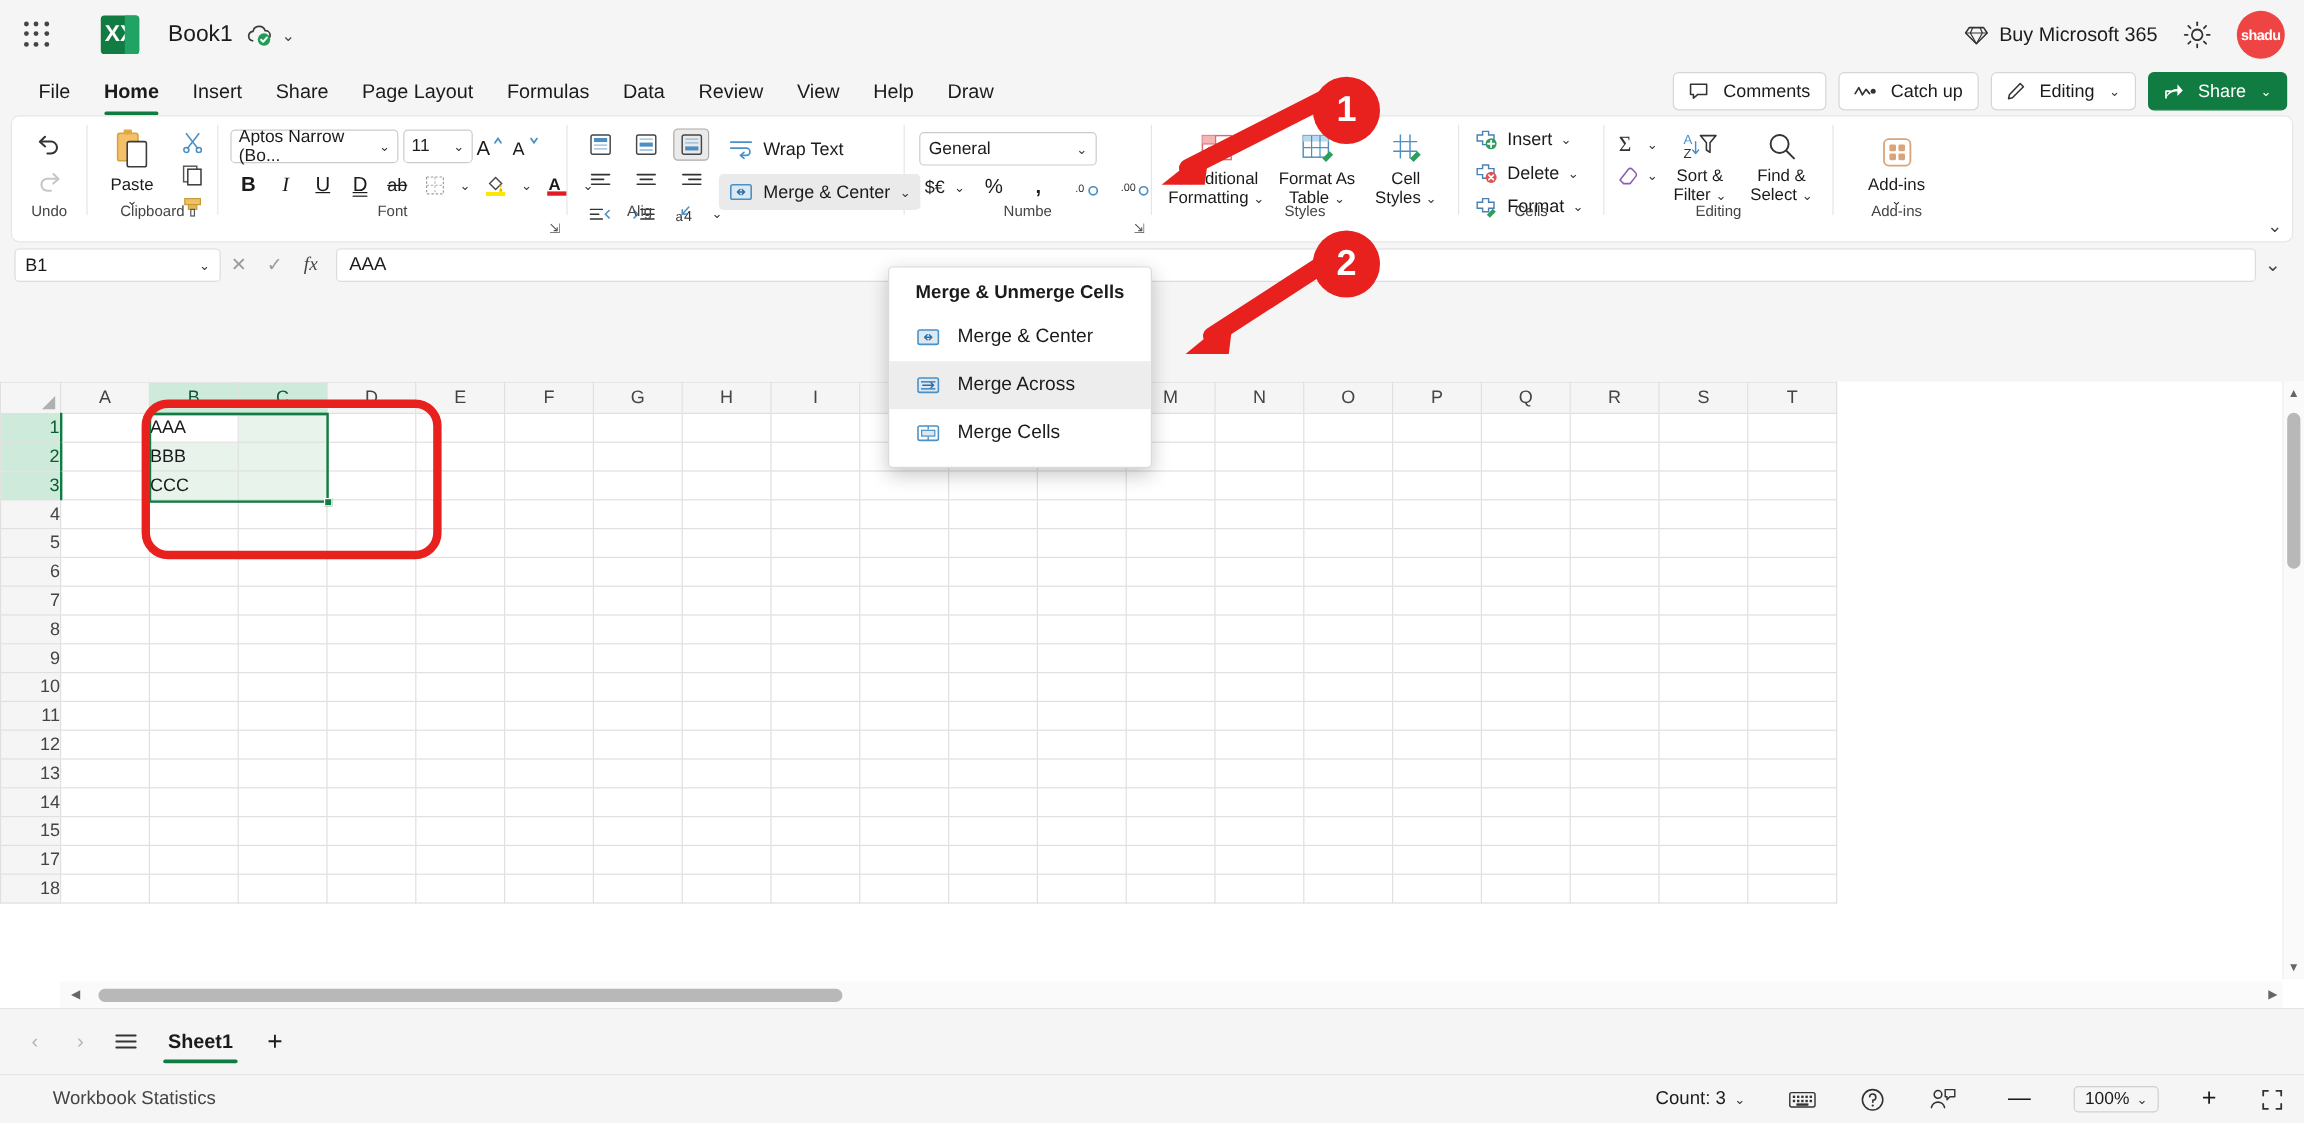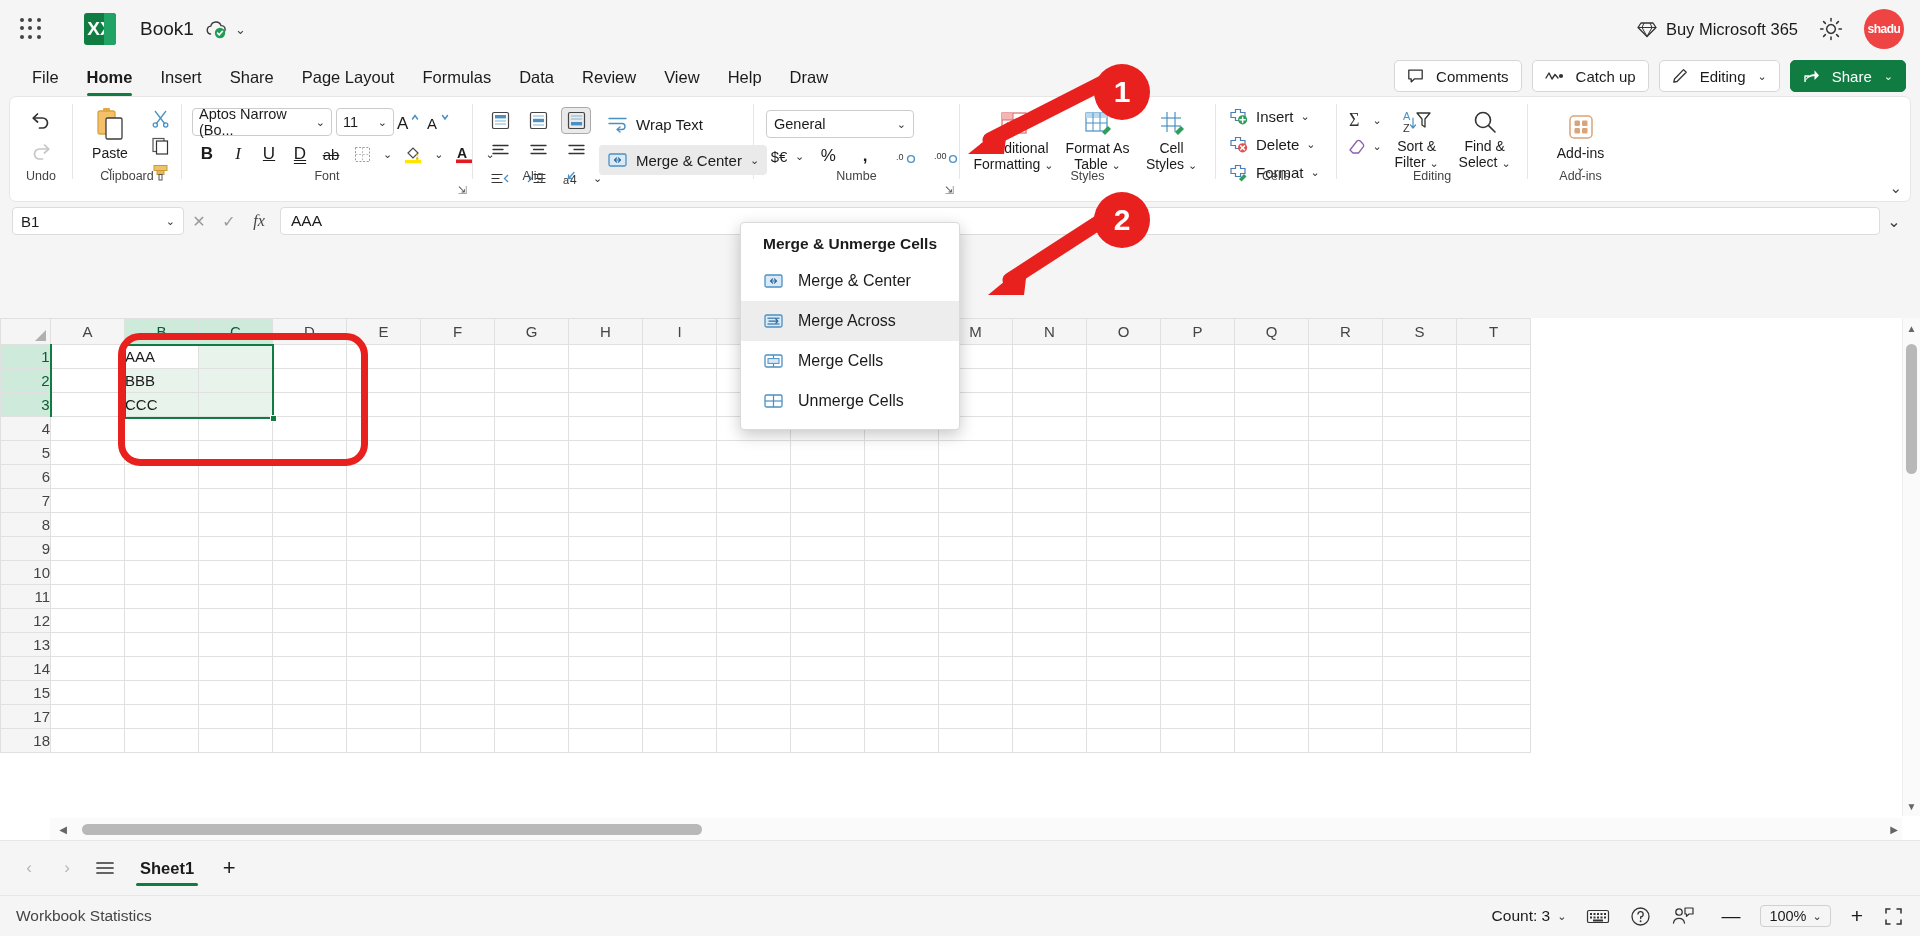--- a/index.html
+++ b/index.html
@@ -120,22 +120,22 @@
   .hsb .thumb{position:absolute;left:32px;height:11px;width:620px;background:#b8b8b8;border-radius:6px;cursor:pointer;}
 
   
   .sheetbar{position:absolute;left:0;right:0;bottom:41px;height:55px;background:#f5f5f5;display:flex;align-items:center;padding-left:12px;gap:4px;border-top:1px solid #e6e6e6;}
   .navarrow{width:34px;height:34px;display:flex;align-items:center;justify-content:center;color:#b5b5b5;font-size:17px;cursor:pointer;}
   .allsheets{width:34px;height:34px;display:flex;align-items:center;justify-content:center;cursor:pointer;}
   .sheettab{height:44px;display:flex;align-items:center;padding:0 14px;font-size:16.5px;font-weight:bold;color:#1b1b1b;position:relative;cursor:pointer;}
   .sheettab:after{content:"";position:absolute;left:10px;right:10px;bottom:4px;height:3px;background:#107c41;border-radius:2px;}
   .addsheet{width:34px;height:34px;display:flex;align-items:center;justify-content:center;font-size:22px;color:#1b1b1b;cursor:pointer;}
   .statusbar{position:absolute;left:0;right:0;bottom:0;height:41px;background:#f5f5f5;border-top:1px solid #e6e6e6;display:flex;align-items:center;padding:0 16px;}
-  .wbstat{font-size:15.5px;color:#444;cursor:pointer;}
-  .st-right{margin-left:auto;display:flex;align-items:center;gap:20px;}
+  .wbstat{font-size:15.5px;color:#444;cursor:pointer;margin-left:28px;}
+  .st-right{margin-left:auto;display:flex;align-items:center;gap:36px;}
   .st-item{display:flex;align-items:center;gap:7px;font-size:15.5px;color:#1b1b1b;cursor:pointer;}
   .zoombox{border:1px solid #d0d0d0;border-radius:4px;padding:2px 8px;display:flex;align-items:center;gap:6px;font-size:14.5px;background:#f5f5f5;cursor:pointer;}
 
   
   .annot-rect{position:absolute;border:7px solid #e8201e;border-radius:22px;pointer-events:none;z-index:35;}
   .badge{position:absolute;width:56px;height:56px;border-radius:50%;background:#e8201e;color:#fff;display:flex;align-items:center;justify-content:center;font-size:30px;font-weight:bold;z-index:60;font-family:"Liberation Sans",sans-serif;}
   .arrowsvg{position:absolute;z-index:55;pointer-events:none;}
   svg{display:block;}
 </style>
 </head>
@@ -1182,23 +1182,15 @@
     </div>
     <div class="mi">
       <svg width="21" height="18" viewBox="0 0 21 18">
         <rect x="2" y="3" width="17" height="12" rx="1.5" fill="none" stroke="#4a90c4" stroke-width="1.3"></rect>
         <line x1="10.5" y1="3" x2="10.5" y2="6" stroke="#4a90c4" stroke-width="1.2"></line>
         <line x1="10.5" y1="12" x2="10.5" y2="15" stroke="#4a90c4" stroke-width="1.2"></line>
         <rect x="5" y="6.6" width="11" height="4.8" fill="#dbe9f4" stroke="#4a90c4" stroke-width="1"></rect>
       </svg>
       <span>Merge Cells</span>
     </div>
-    <div class="mi">
-      <svg width="21" height="18" viewBox="0 0 21 18">
-        <rect x="2" y="3" width="17" height="12" rx="1.5" fill="none" stroke="#4a90c4" stroke-width="1.3"></rect>
-        <line x1="10.5" y1="3" x2="10.5" y2="15" stroke="#4a90c4" stroke-width="1.2"></line>
-        <line x1="2" y1="9" x2="19" y2="9" stroke="#4a90c4" stroke-width="1.2"></line>
-      </svg>
-      <span>Unmerge Cells</span>
-    </div>
   </div>
 
 </div>
 
 </body></html>

